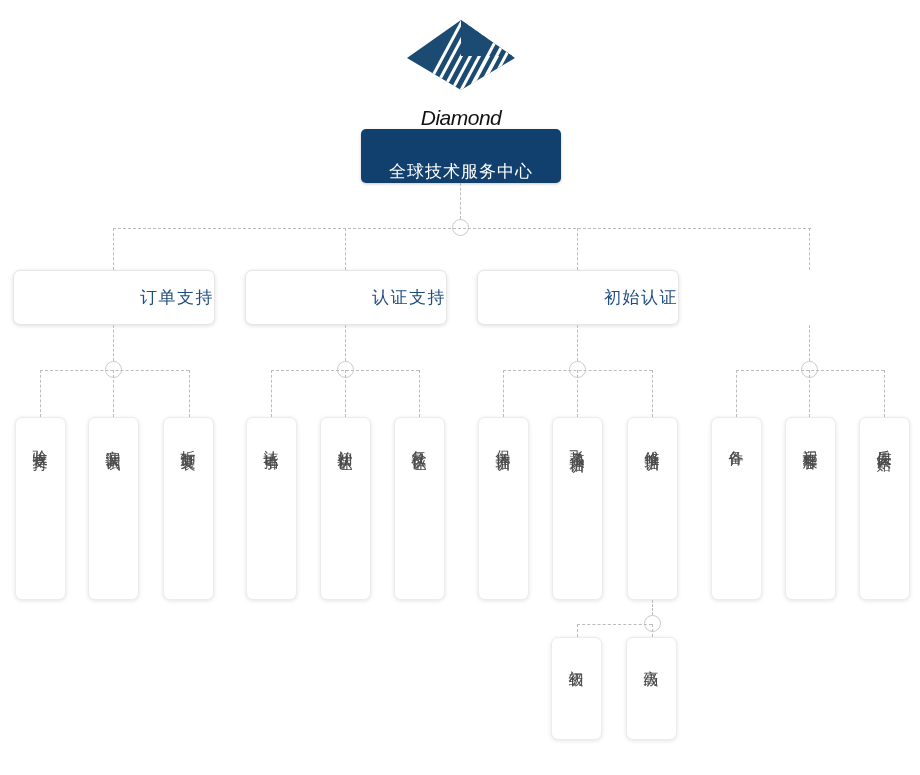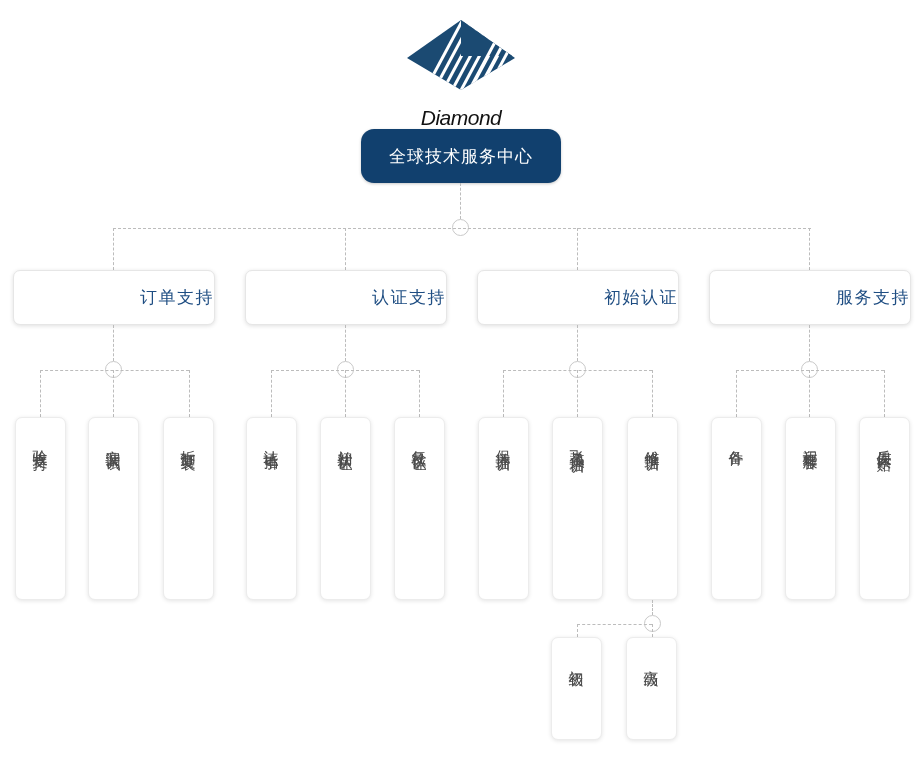--- a/index.html
+++ b/index.html
@@ -50,24 +50,24 @@
   }
 
   
   #root-node {
     position: absolute;
     left: 361px;
     top: 129px;
     width: 200px;
     height: 54px;
     background: #11406e;
-    border-radius: 13px;
+    border-radius: 5px;
     box-shadow: 0 1px 3px rgba(0,0,0,0.22);
     display: flex;
-    align-items: center;
+    align-items: flex-end;
     justify-content: center;
   }
   #root-node .root-label {
     color: #ffffff;
     font-size: 17px;
     letter-spacing: 1px;
     font-family: "Liberation Sans", "DejaVu Sans", sans-serif;
   }
 
   
@@ -192,23 +192,20 @@
 
   <div class="cat-box" style="left:13px;">
     <span class="cat-label">订单支持</span>
   </div>
   <div class="cat-box" style="left:245px;padding-left:24px;">
     <span class="cat-label">认证支持</span>
   </div>
   <div class="cat-box" style="left:477px;">
     <span class="cat-label">初始认证</span>
   </div>
-  <div class="cat-box" style="left:709px;">
-    <span class="cat-label">服务支持</span>
-  </div>
 
   <div class="vline" style="left:113px; top:325px; height:36px;"></div>
   <div class="joint" style="left:105px; top:361px;"></div>
   <div class="hline" style="left:40px; top:370px; width:149px;"></div>
   <div class="vline" style="left:40px; top:370px; height:47px;"></div>
   <div class="vline" style="left:113px; top:370px; height:47px;"></div>
   <div class="vline" style="left:189px; top:370px; height:47px;"></div>
 
   <div class="vline" style="left:345px; top:325px; height:36px;"></div>
   <div class="joint" style="left:337px; top:361px;"></div>

